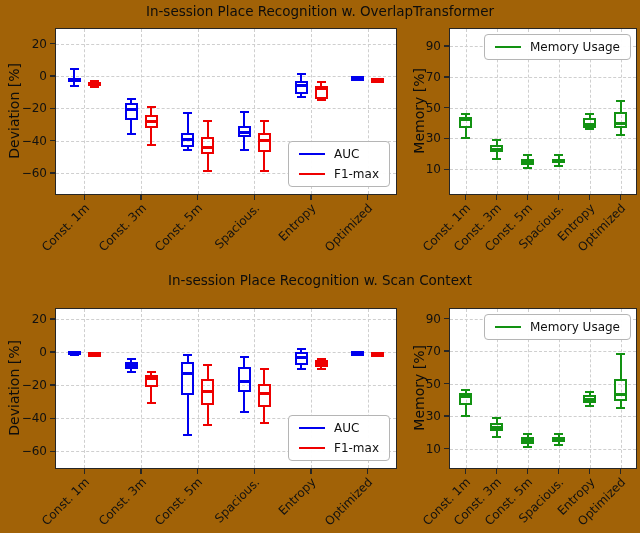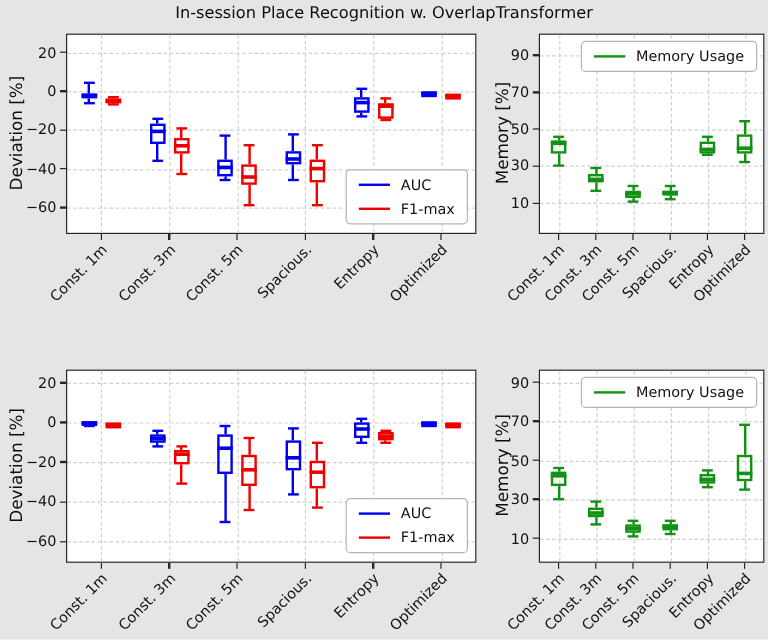--- a/index.html
+++ b/index.html
@@ -1,17 +1,17 @@
 <!DOCTYPE html>
 <html><head>
 <meta charset="utf-8">
 <style>
   html,body { margin:0; padding:0; background:#ffffff; }
   .figure {
-    position:relative; width:640px; height:533px; background:#e5e5e5;
+    position:relative; width:640px; height:533px; background:#a16207;
     font-family:"DejaVu Sans", "Liberation Sans", sans-serif; color:#111;
     overflow:hidden;
   }
   .fig-title {
     position:absolute; left:0; width:640px; text-align:center;
     font-size:13.5px; color:#0d0d0d; white-space:nowrap;
   }
   .fig-title.top { top:3px; }
   .fig-title.bottom { top:272px; }
   .axes {
@@ -61,20 +61,21 @@
   .legend.top-right { top:5px; right:5px; }
   .lrow { display:flex; align-items:center; gap:9px; }
   .lline { width:26px; height:2.5px; display:inline-block; flex:0 0 auto; }
   .llab { font-size:12px; color:#111; white-space:nowrap; }
 </style>
 </head>
 <body>
 
 <div class="figure">
   <div class="fig-title top">In-session Place Recognition w. OverlapTransformer</div>
+  <div class="fig-title bottom">In-session Place Recognition w. Scan Context</div>
 
   <div class="ylabel yl0">
       <span>Deviation [%]</span>
     </div>
   <div class="ylabel yl1">
       <span>Memory [%]</span>
     </div>
   <div class="ylabel yl2">
       <span>Deviation [%]</span>
     </div>

